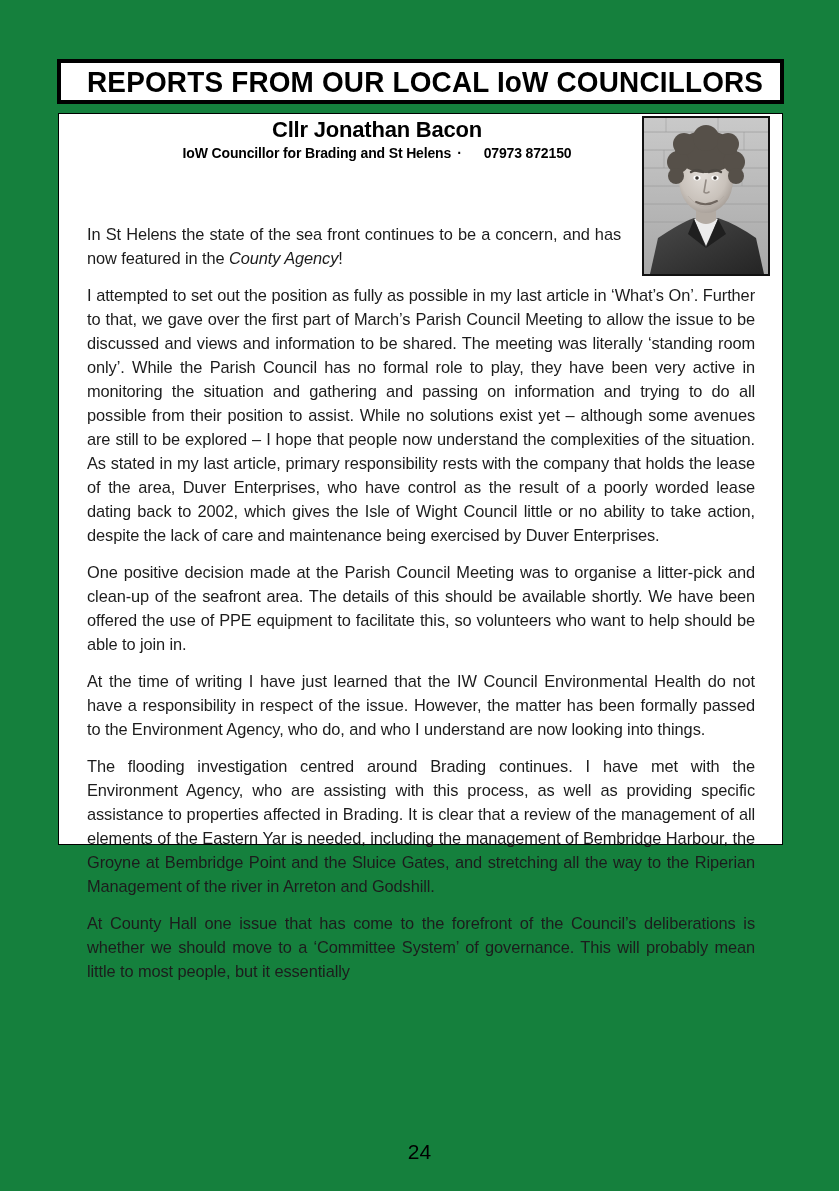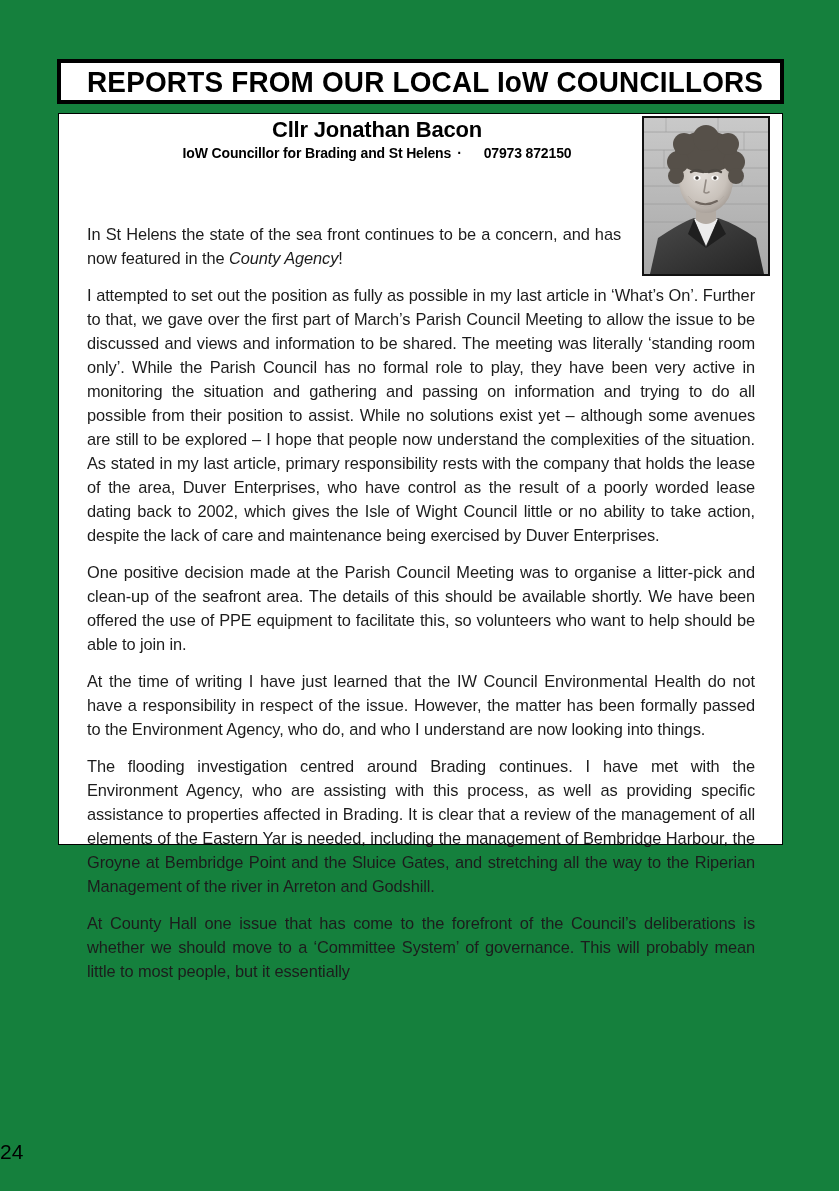--- a/index.html
+++ b/index.html
@@ -135,20 +135,21 @@
     width: 534px;   
   }
   .italic { font-style: italic; }
 
   
   .page-number {
     position: absolute;
     left: 0;
     top: 1140px;
     width: 839px;
+    text-align: center;
     font-size: 21px;
     line-height: 24px;
     color: #000000;
   }
 </style>
 </head>
 <body>
 
 <div class="page">
 

